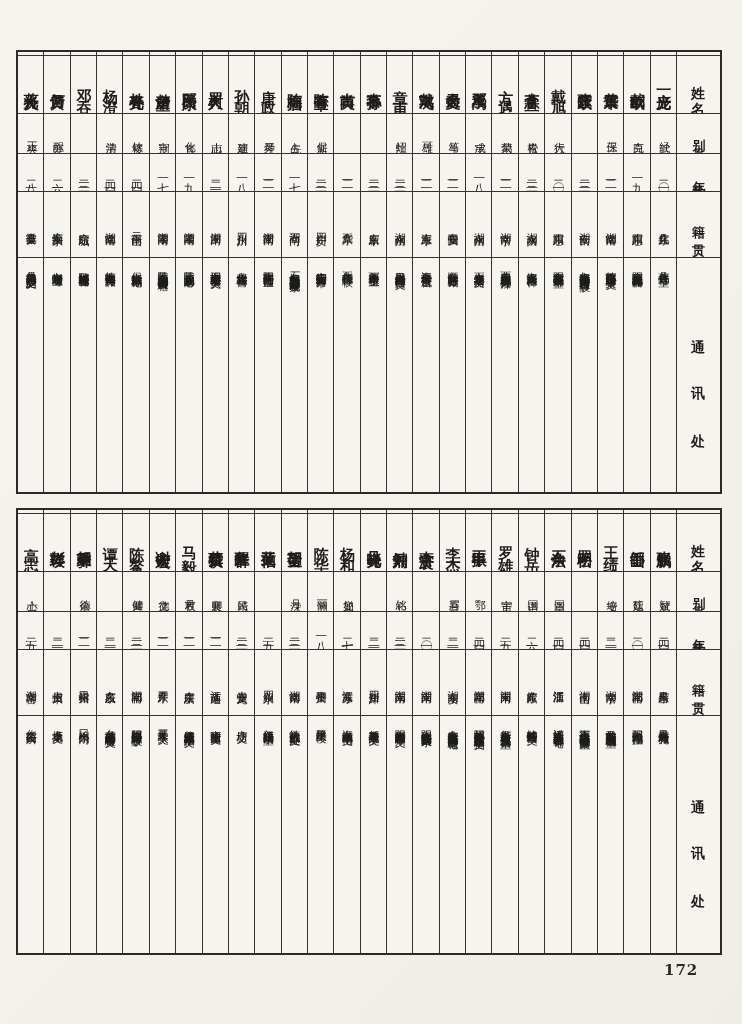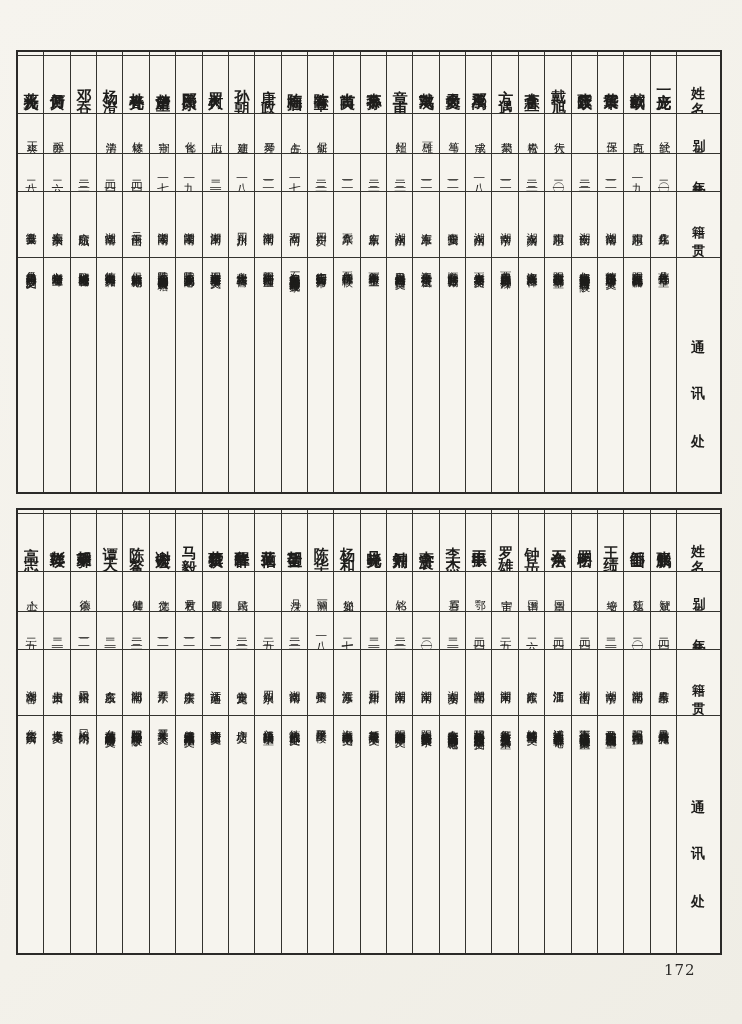--- a/index.html
+++ b/index.html
@@ -53,21 +53,21 @@
   
   .col.header .cell{font-weight:bold;}
   .col.header .cell.name span   {font-size:14px;letter-spacing:16px;padding-top:16px;}
   .col.header .cell.alias span  {font-size:13px;letter-spacing:9px;padding-top:9px;}
   .col.header .cell.age span    {font-size:13px;letter-spacing:3px;padding-top:3px;}
   .col.header .cell.native span {font-size:13px;letter-spacing:18px;padding-top:18px;}
   .col.header .cell.address     {justify-items:center;padding-top:0;}
   .col.header .cell.address span{font-size:14px;letter-spacing:48px;padding-top:48px;line-height:16px;}
   .page-number{
     position:absolute;top:961px;left:664px;
-    font-size:15px;letter-spacing:1px;color:#2a2927;
+    font-size:15px;letter-spacing:1px;color:#2a2927;font-weight:bold;
   }
 </style>
 </head>
 <body>
 
 <div class="page">
   <div class="dir-table top">
   <div class="col header">
     <div class="cell name">
           <span>姓名</span>

